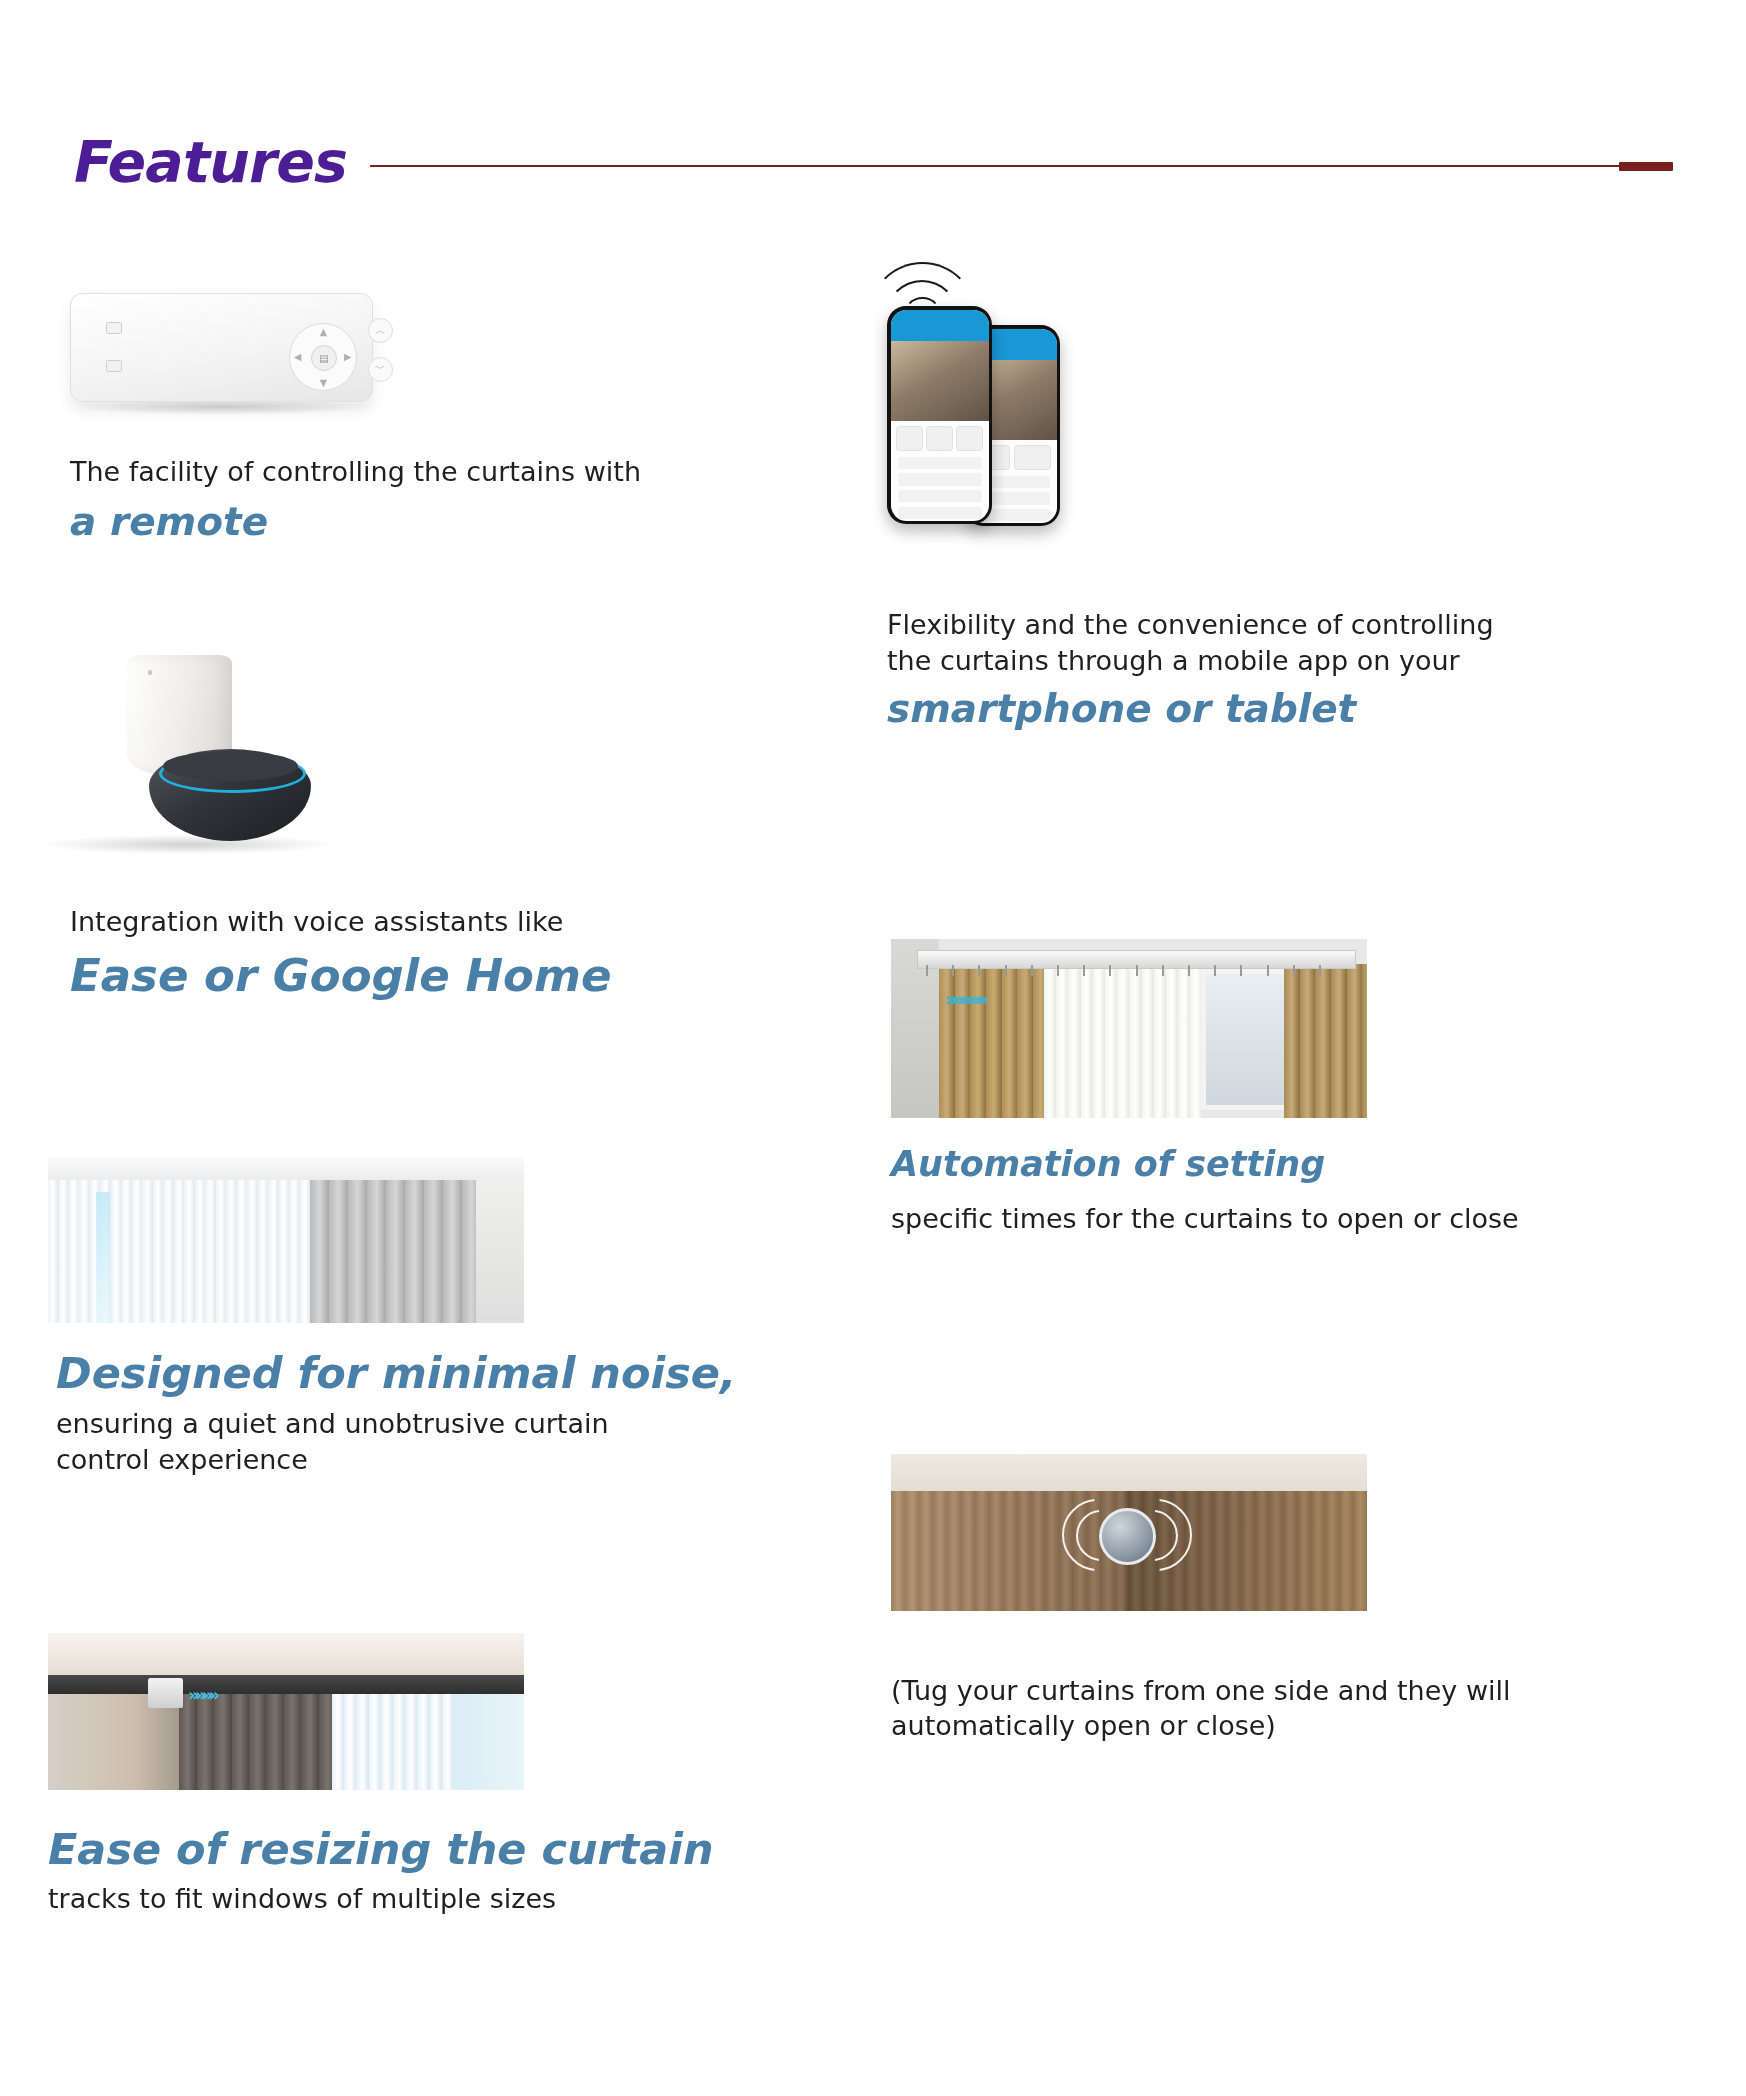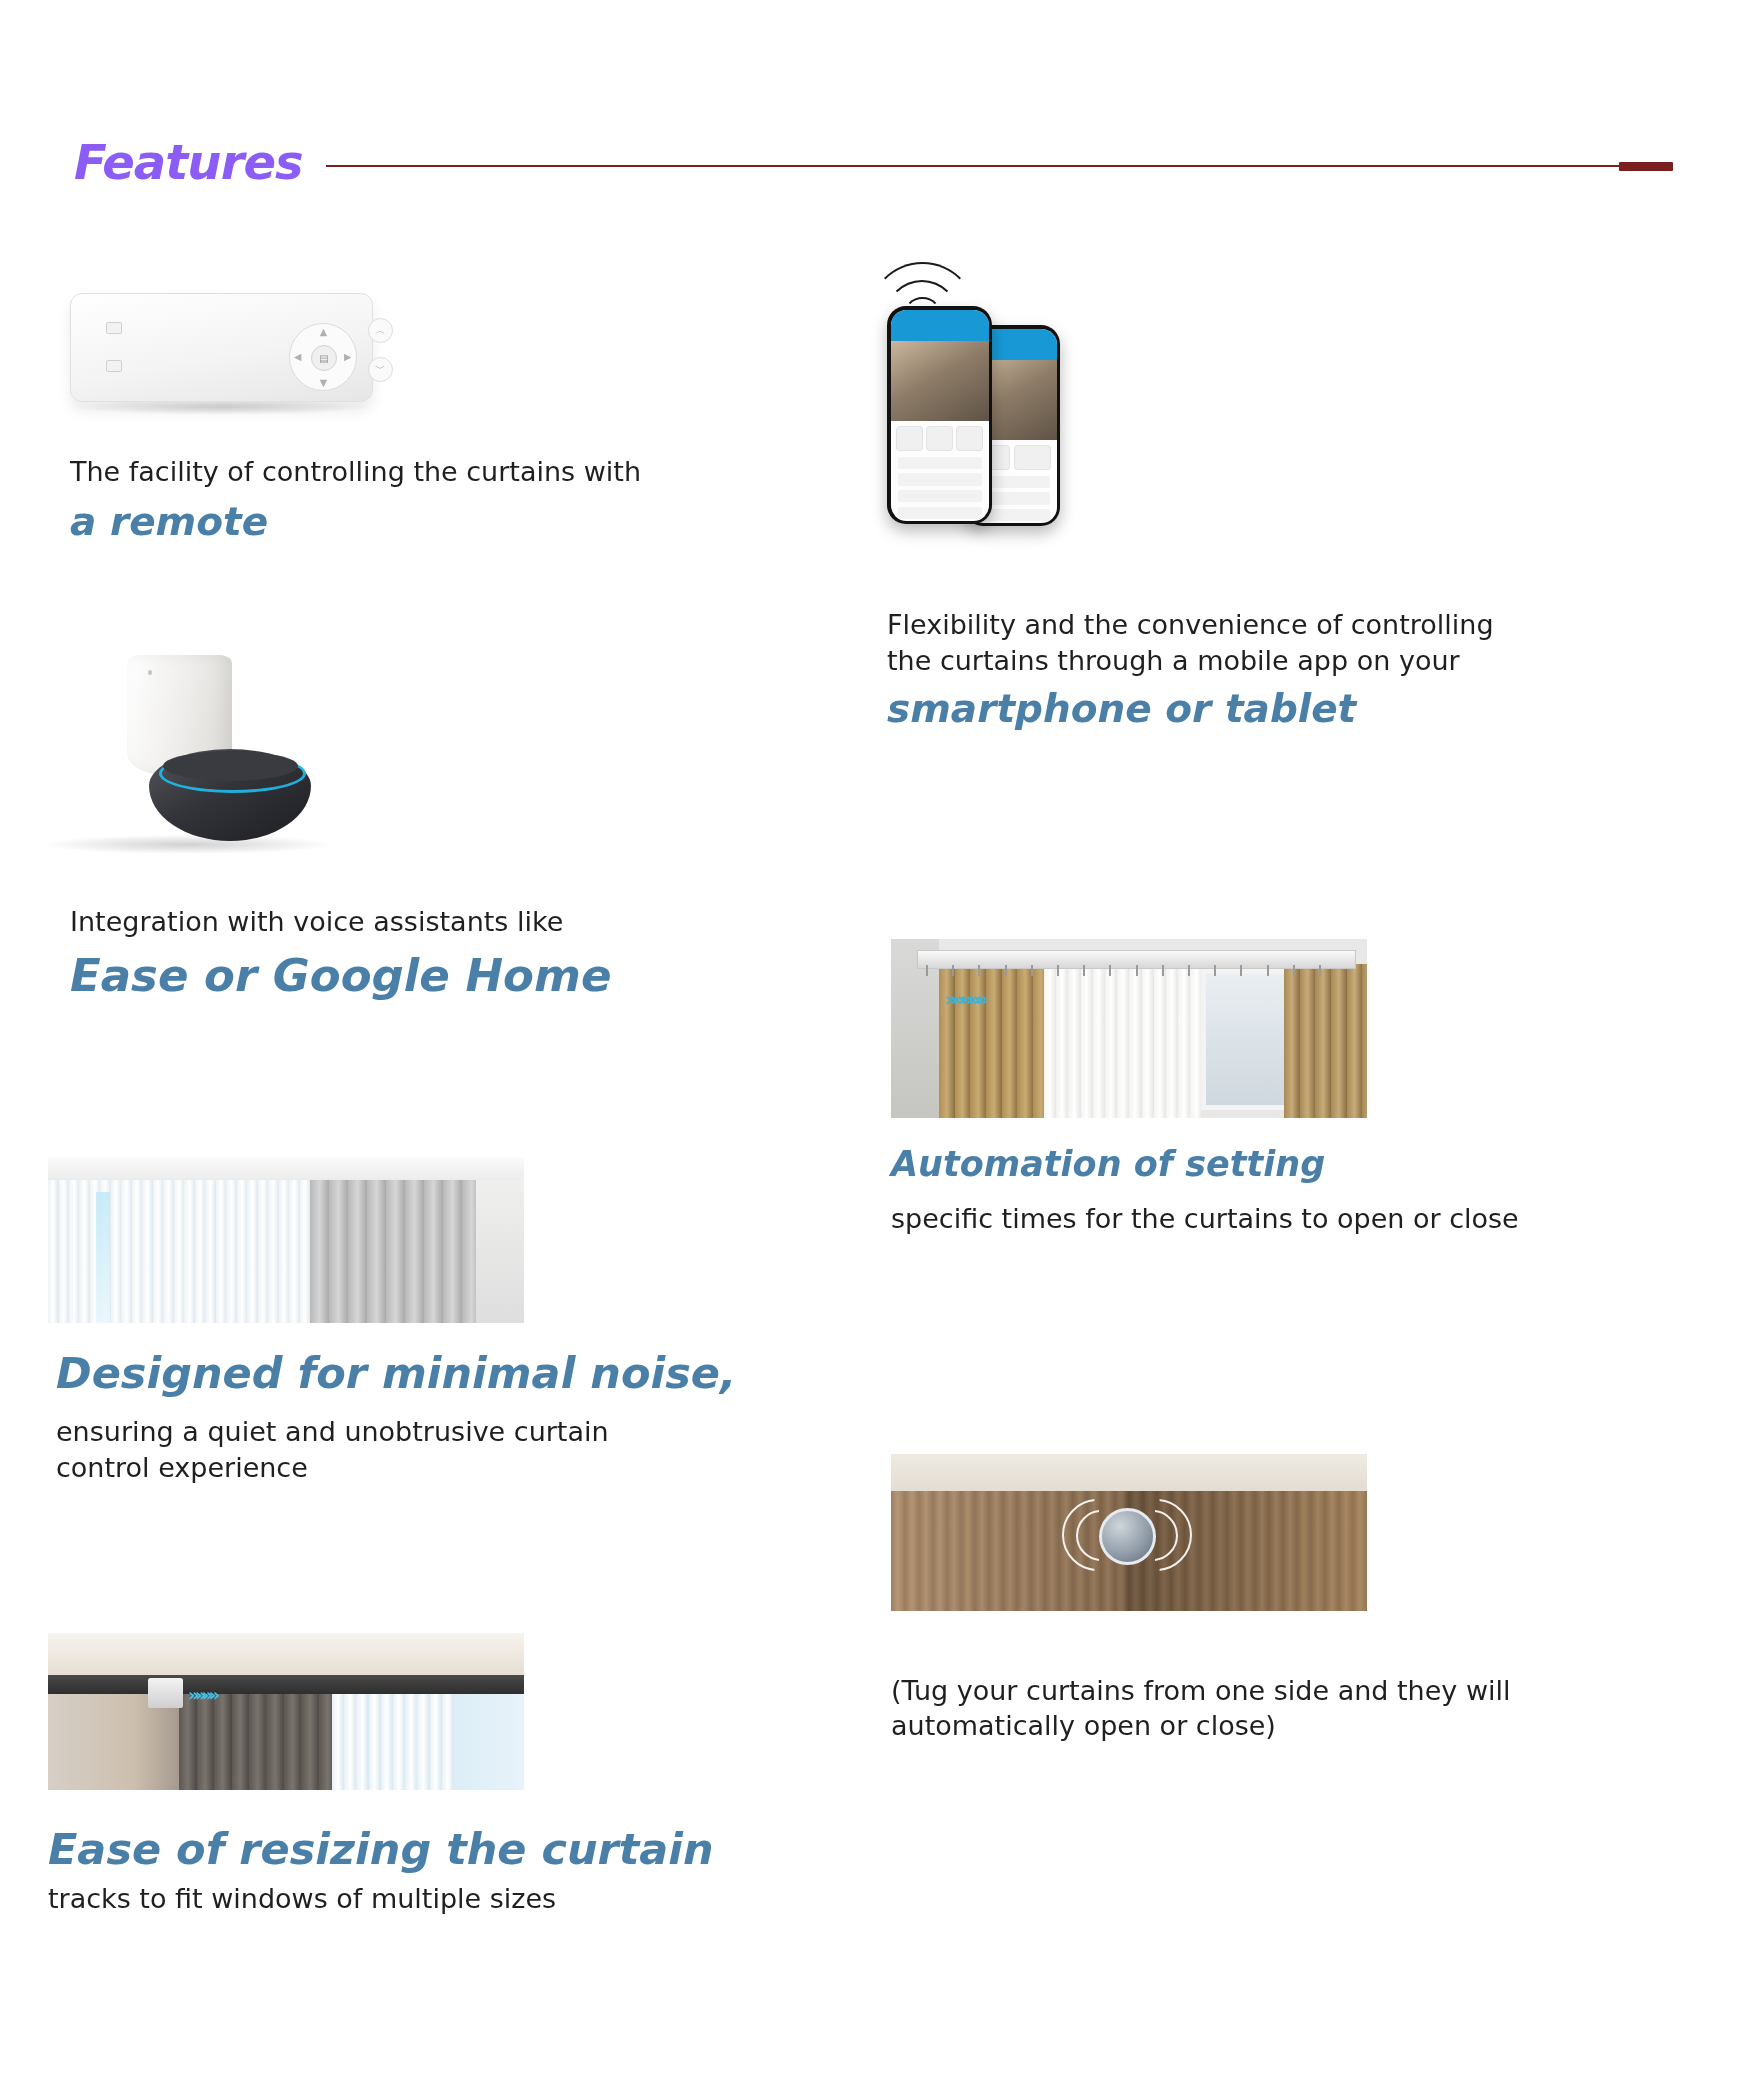--- a/index.html
+++ b/index.html
@@ -21,25 +21,25 @@
     position: absolute;
     top: 122px;
     left: 74px;
     right: 74px;
     height: 79px;
     display: flex;
     align-items: center;
   }
   .header-title {
     font-family: "DejaVu Sans", sans-serif;
-    font-size: 48px;
+    font-size: 57px;
     font-weight: bold;
     font-style: italic;
     letter-spacing: -0.9px;
-    color: #8b5cf6;
+    color: #4c1d95;
     white-space: nowrap;
   }
   .header-rule {
     flex: 1;
     height: 1.7px;
     background: #7a1f1f;
     margin-left: 23px;
     margin-top: 8.7px;
     position: relative;
   }
@@ -555,21 +555,21 @@
 <div class="photo" id="photo-noise">
   <div class="noise-sheer"></div>
   <div class="noise-bluelight"></div>
   <div class="noise-drape"></div>
   <div class="noise-wall"></div>
   <div class="noise-ceiling"></div>
 </div>
 
 <div class="block" style="left:56px; top:1349px; width:838px;">
   <div class="big-blue" style="font-size:43px;">Designed for minimal noise,</div>
-  <div class="small-dark" style="margin-top:16px;">ensuring a quiet and unobtrusive curtain</div>
+  <div class="small-dark" style="margin-top:8px;">ensuring a quiet and unobtrusive curtain</div>
   <div class="small-dark">control experience</div>
 </div>
 
 <div class="photo" id="photo-touch">
   <div class="touch-corner"></div>
   <div class="touch-slats"></div>
   <div class="touch-ceiling"></div>
   <div class="touch-wave" style="left:171px;top:45px;width:68px;height:68px;clip-path:inset(0 55% 0 0);"></div>
   <div class="touch-wave" style="left:185px;top:56px;width:47px;height:47px;clip-path:inset(0 55% 0 0);"></div>
   <div class="touch-wave" style="left:229px;top:45px;width:68px;height:68px;clip-path:inset(0 0 0 55%);"></div>

